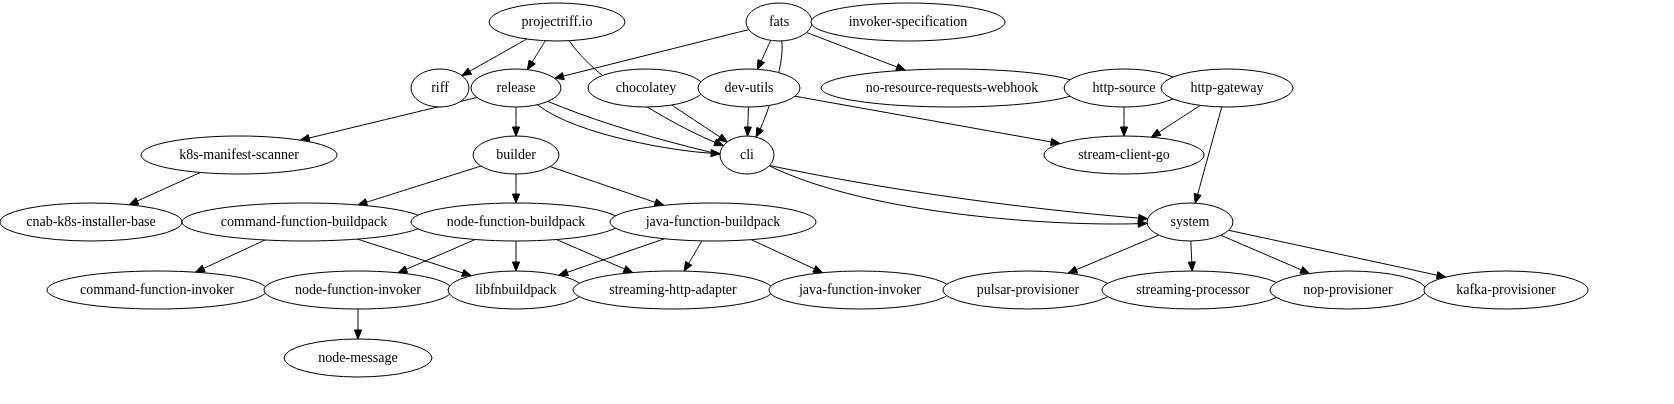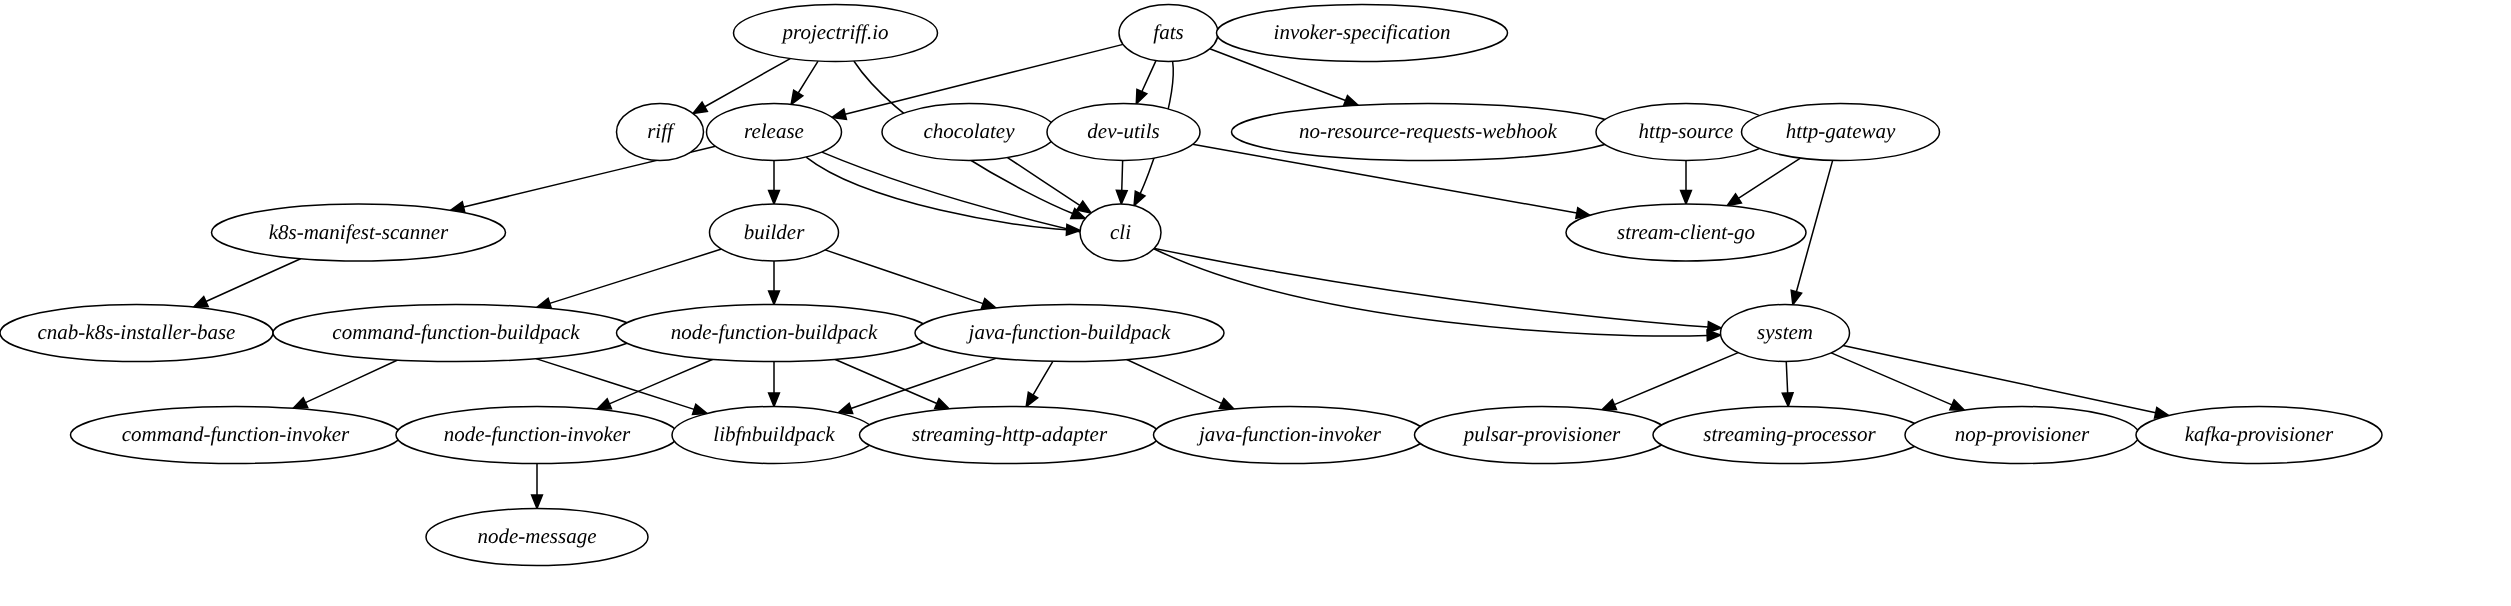--- a/index.html
+++ b/index.html
@@ -10,21 +10,20 @@
   }
   body {
     font-family: "Liberation Serif", "DejaVu Serif", serif;
   }
   #graph-root {
     position: relative;
     width: 1674px;
     height: 404px;
     background: #ffffff;
     overflow: hidden;
-    font-style: italic;
   }
   svg#graph-canvas {
     position: absolute;
     top: 0;
     left: 0;
     width: 1674px;
     height: 404px;
     display: block;
   }
   .node-ellipse {

